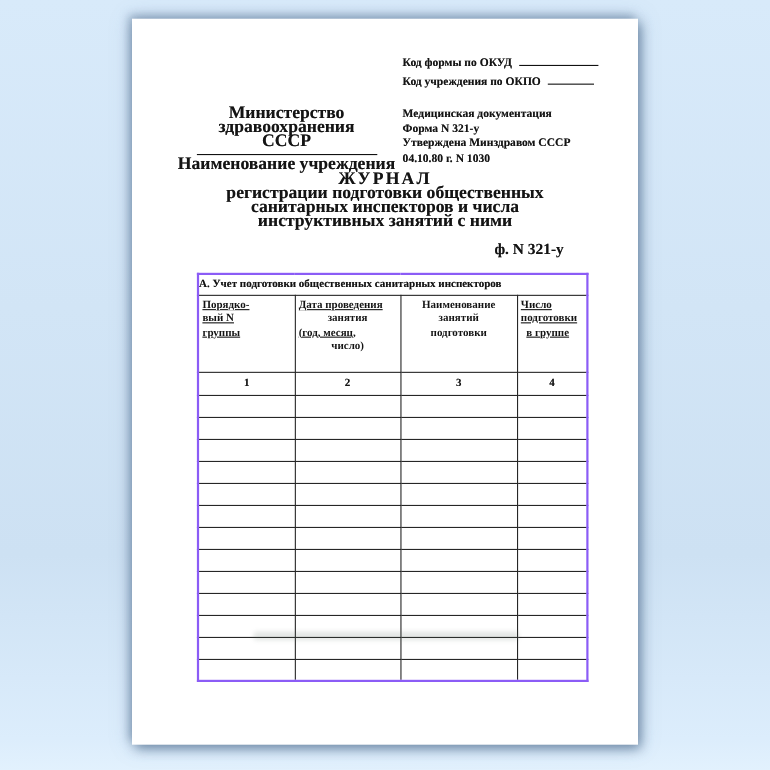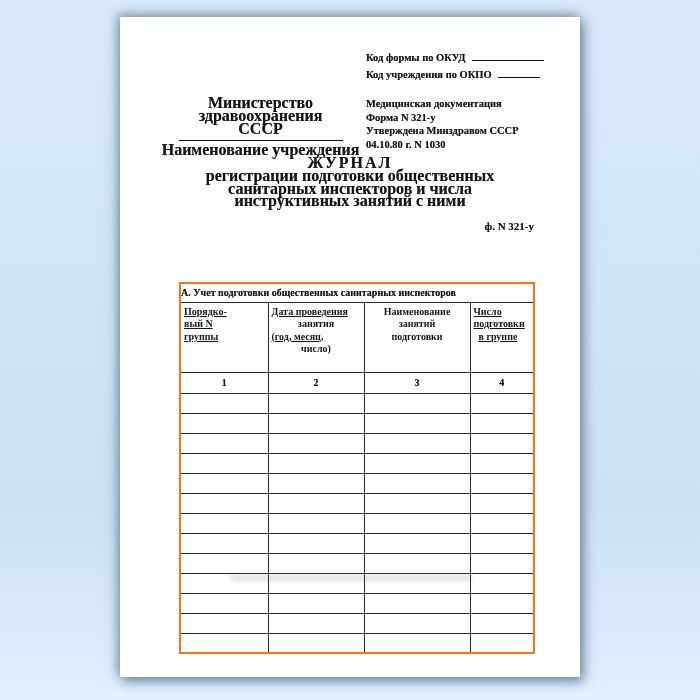--- a/index.html
+++ b/index.html
@@ -31,25 +31,25 @@
 
   
   .docblock { position: absolute; left: 246px; top: 80px; font-size: 10.5px; line-height: 13.5px; white-space: nowrap; }
 
   
   .title { position: absolute; left: 0; top: 139px; width: 100%; text-align: center; }
   .title-main { font-size: 16px; letter-spacing: 2px; line-height: 14px; }
   .title-sub { font-size: 16px; line-height: 12.5px; }
 
   
-  .formref { position: absolute; left: 284px; top: 203px; width: 130px; text-align: right; font-size: 11px; }
+  .formref { position: absolute; left: 296px; top: 203px; width: 130px; text-align: center; font-size: 14px; }
 
   
   .table-wrap { position: absolute; left: 59px; top: 231px; }
-  table.form { border-collapse: collapse; table-layout: fixed; width: 354px; border: 2px solid #f97316; margin-top: 34px; }
+  table.form { border-collapse: collapse; table-layout: fixed; width: 354px; border: 2px solid #8b5cf6; }
   table.form td { border: 1px solid #262626; padding: 0; font-size: 10px; font-weight: bold; }
   td.caption-cell { height: 19px; border-bottom: 2px solid #111; padding-left: 12px; vertical-align: middle; font-size: 10px; }
   tr.header-row td { height: 70px; vertical-align: top; padding-top: 3px; }
   td.c2 { border-left: 2px solid #222; }
   .hl { line-height: 12.5px; }
   .al { text-align: left; padding-left: 3px; text-decoration: underline; }
   .ac { text-align: center; }
   .ind { padding-left: 8px; }
   tr.numbers-row td { height: 21px; text-align: center; vertical-align: middle; font-size: 10px; }
   tr.data-row td { height: 20px; }

